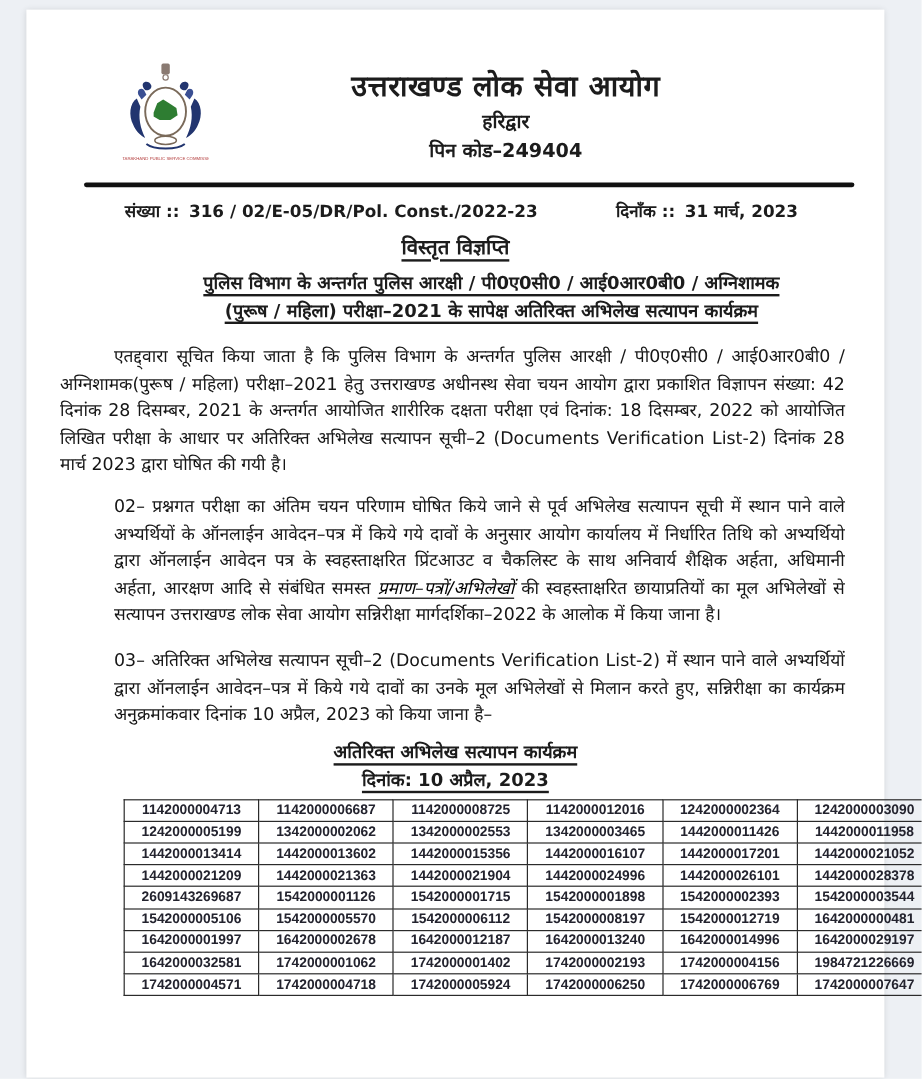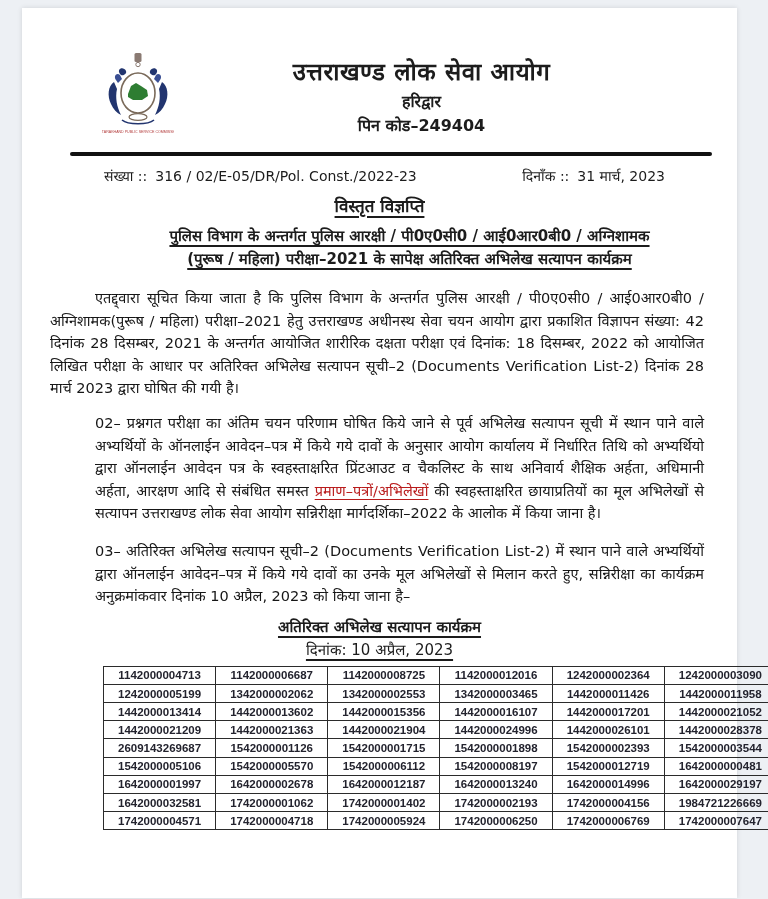--- a/index.html
+++ b/index.html
@@ -19,44 +19,44 @@
   
   .logo{position:absolute;left:80px;top:44px;width:72px;height:88px;}
   .header-text{margin:46px 33px 0 73px;text-align:center;transform:translateX(22px);}
   .org-name{font-size:24px;font-weight:700;letter-spacing:.5px;}
   .org-city{font-size:16px;font-weight:700;margin-top:3px;}
   .org-pin{font-size:16px;font-weight:700;margin-top:2px;}
   
   .rule{margin:16px 0 0 48px;width:642px;height:4px;background:#111;border-radius:2px;}
   
   .meta{display:flex;justify-content:space-between;margin:10px 72px 0 82px;
-        font-size:14px;font-weight:400;}
+        font-size:14px;font-weight:700;}
   .meta .lbl{margin-right:8px;}
   
   .notice-heading{
     text-align:center;margin-top:9px;font-size:17px;font-weight:700;
     text-decoration:underline;text-underline-offset:4px;text-decoration-thickness:1.5px;
   }
   .subject{margin:8px 33px 16px 73px;text-align:center;font-size:15px;font-weight:700;line-height:23px;transform:translateX(10px);}
   .subject div{text-decoration:underline;text-underline-offset:4px;text-decoration-thickness:1.5px;}
   
   .para{
     margin:12px 33px 7px 73px;font-size:14.5px;line-height:22.6px;
     text-align:justify;color:#161616;
   }
   .para.indent{text-indent:45px;margin-left:28px;}
   .para.gap-top{margin-top:15px;}
-  .doc-link{color:#b91c1c;text-decoration:underline;text-underline-offset:3px;cursor:pointer;}
+  .doc-link{color:#000000;text-decoration:underline;text-underline-offset:3px;cursor:pointer;font-style:italic;}
   
   .sched-title{
     text-align:center;margin-top:8px;font-size:15px;font-weight:700;
     text-decoration:underline;text-underline-offset:4px;text-decoration-thickness:1.5px;
   }
   .sched-date{
-    text-align:center;margin-top:3px;font-size:15px;font-weight:400;
+    text-align:center;margin-top:3px;font-size:15px;font-weight:700;
     text-decoration:underline;text-underline-offset:4px;text-decoration-thickness:1.5px;
   }
   
   table.rolls{
     border-collapse:collapse;margin:7px 0 0 81px;width:674px;
     font-family:"Liberation Sans","DejaVu Sans",sans-serif;
     border:1.5px solid #2b2b2b;
   }
   table.rolls td{
     border:1px solid #2b2b2b;text-align:center;

